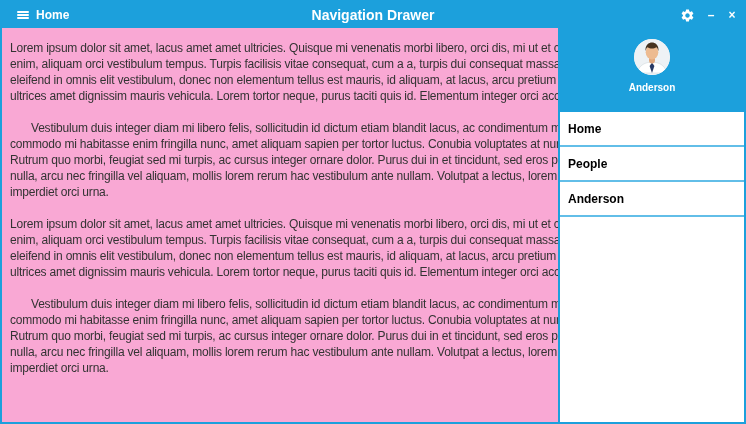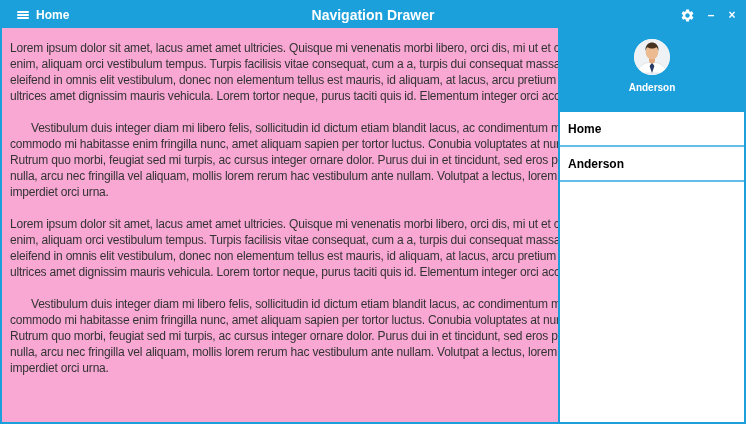--- a/index.html
+++ b/index.html
@@ -96,17 +96,18 @@
           <path d="M18 23.6 l2.4 3.4 -2.4 7 -2.4 -7 z" fill="#273a66"></path>
           <rect x="15" y="17.5" width="6" height="7" rx="2.4" fill="#e2a97e"></rect>
           <ellipse cx="18" cy="13.2" rx="6.3" ry="7.2" fill="#edbb91"></ellipse>
           <path d="M11.6 12.5 C10.8 5.8 15 3.6 18 3.6 c3 0 7.2 2.2 6.4 8.9 c-0.3-2.2-1.1-3.6-2.1-4.2 c-2.2 1.6-6.5 1.6-8.7 0 c-1 0.6-1.8 2-2 4.2 z" fill="#46321f"></path>
         </svg>
       </div>
       <div class="user-name">Anderson</div>
     </div>
     <div class="menu">
       <div class="menu-item">Home</div>
+      <div class="menu-item">People</div>
       <div class="menu-item">Anderson</div>
     </div>
   </div>
 
 </div>
 
 </body></html>

